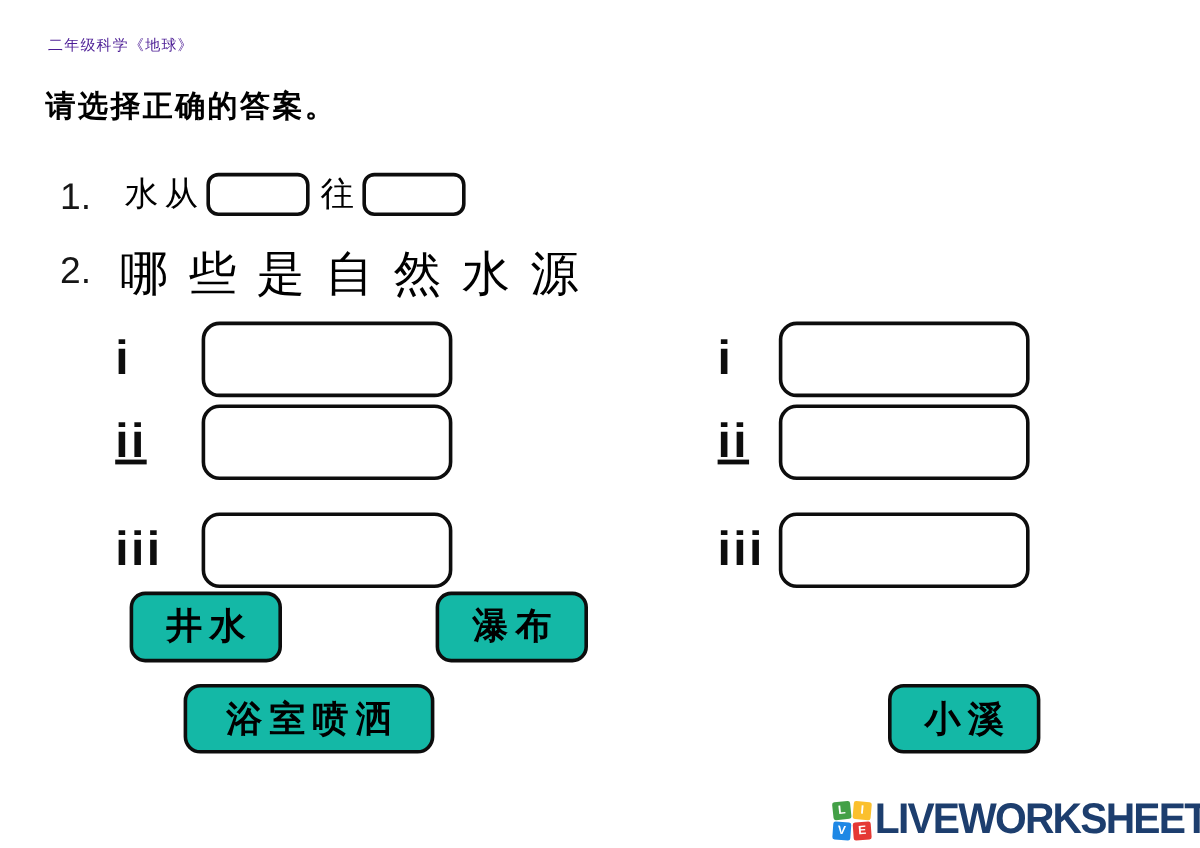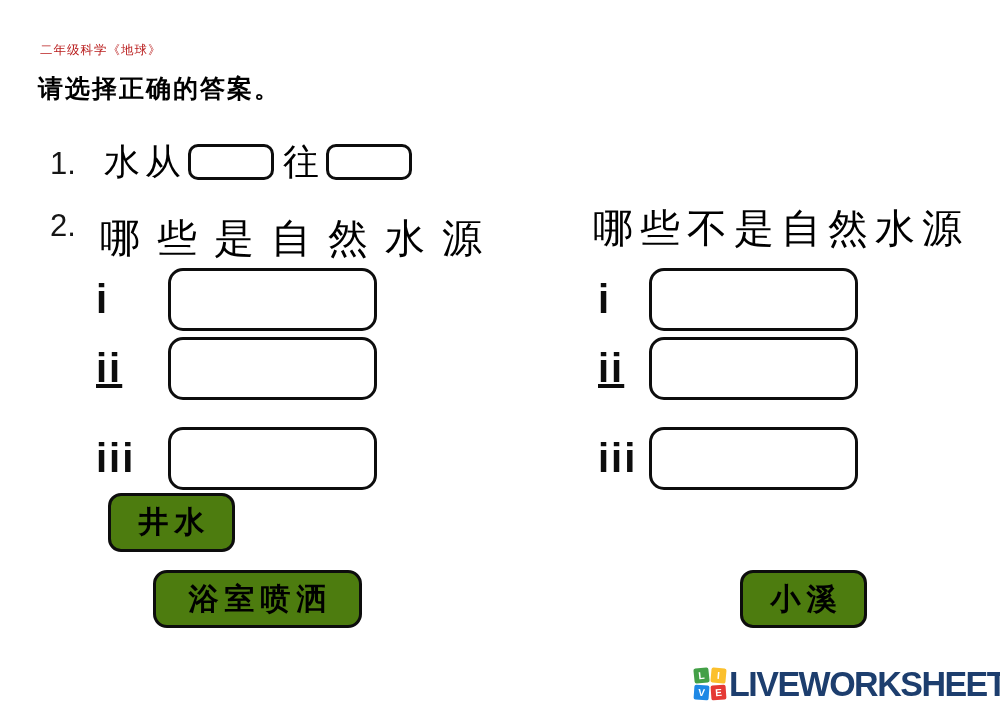--- a/index.html
+++ b/index.html
@@ -8,24 +8,24 @@
     width: 1000px;
     height: 707px;
     background: #ffffff;
     overflow: hidden;
     font-family: "Liberation Serif", "DejaVu Serif", serif;
     color: #000;
   }
 
   .course-label {
     position: absolute;
-    left: 40px; top: 42px;
+    left: 40px; top: 30px;
     font-size: 12.5px;
     letter-spacing: 1px;
-    color: #b91c1c;
+    color: #4c1d95;
   }
 
   .instruction {
     position: absolute;
     left: 38px; top: 72px;
     font-size: 25px;
     font-weight: bold;
     font-family: "Liberation Sans", "DejaVu Sans", sans-serif;
     letter-spacing: 2px;
     text-align: center;
@@ -41,40 +41,40 @@
   .qnum-2 { left: 50px; top: 208px; }
 
   .q1-line {
     position: absolute;
     left: 104px; top: 138px;
     height: 48px;
     display: flex;
     align-items: center;
   }
   .q1-text {
-    font-size: 36px;
+    font-size: 28px;
     letter-spacing: 5px;
     white-space: nowrap;
   }
   .small-blank {
     display: inline-block;
     width: 80px; height: 30px;
     border: 3px solid #0d0d0d;
     border-radius: 10px;
     margin: 0 9px 0 2px;
     background: #fff;
   }
 
   .q2-heading {
     position: absolute;
     top: 201px;
     font-size: 40px;
     white-space: nowrap;
   }
-  .q2-heading-left  { left: 100px; letter-spacing: 17px; margin-top: 10px; }
+  .q2-heading-left  { left: 100px; letter-spacing: 17px; }
   .q2-heading-right { left: 593px; letter-spacing: 7px; }
 
   .row-label {
     position: absolute;
     width: 60px; height: 63px;
     display: flex;
     align-items: center;
     font-family: "Liberation Sans", "DejaVu Sans", sans-serif;
     font-weight: bold;
     font-size: 40px;
@@ -93,21 +93,21 @@
   .row-3 { top: 427px; }
   .col-left-label  { left: 96px;  }
   .col-right-label { left: 598px; }
   .col-left-box  { left: 168px; }
   .col-right-box { left: 649px; }
 
   .word-chip {
     position: absolute;
     border: 3px solid #0d0d0d;
     border-radius: 13px;
-    background: #4d7c0f;
+    background: #14b8a6;
     display: flex;
     align-items: center;
     justify-content: center;
     font-size: 30px;
     font-weight: bold;
     letter-spacing: 6px;
     text-indent: 6px;
     white-space: nowrap;
   }
   .chip-1 { left: 108px; top: 493px; width: 121px; height: 53px; }
@@ -166,37 +166,37 @@
   <div class="qnum qnum-1">1.</div>
   <div class="q1-line">
     <span class="q1-text">水从</span>
     <span class="small-blank"></span>
     <span class="q1-text">往</span>
     <span class="small-blank"></span>
   </div>
 
   <div class="qnum qnum-2">2.</div>
   <div class="q2-heading q2-heading-left">哪些是自然水源</div>
-  <div class="q2-heading q2-heading-right">哪些不是自然水源</div>
 
   <div class="row-label col-left-label row-1">i</div>
   <div class="answer-box col-left-box row-1"></div>
   <div class="row-label col-left-label row-2">ii</div>
   <div class="answer-box col-left-box row-2"></div>
   <div class="row-label col-left-label row-3">iii</div>
   <div class="answer-box col-left-box row-3"></div>
 
   <div class="row-label col-right-label row-1">i</div>
   <div class="answer-box col-right-box row-1"></div>
   <div class="row-label col-right-label row-2">ii</div>
   <div class="answer-box col-right-box row-2"></div>
   <div class="row-label col-right-label row-3">iii</div>
   <div class="answer-box col-right-box row-3"></div>
 
   <div class="word-chip chip-1">井水</div>
+  <div class="word-chip chip-2">瀑布</div>
   <div class="word-chip chip-4">浴室喷洒</div>
   <div class="word-chip chip-6">小溪</div>
 
   <div class="logo">
     <div class="logo-grid">
       <span class="logo-tile tile-0" style="background-color: rgb(67, 160, 71);">L</span>
       <span class="logo-tile tile-1" style="background-color: rgb(251, 192, 45);">I</span>
       <span class="logo-tile tile-2" style="background-color: rgb(30, 136, 229);">V</span>
       <span class="logo-tile tile-3" style="background-color: rgb(229, 57, 53);">E</span>
     </div>

